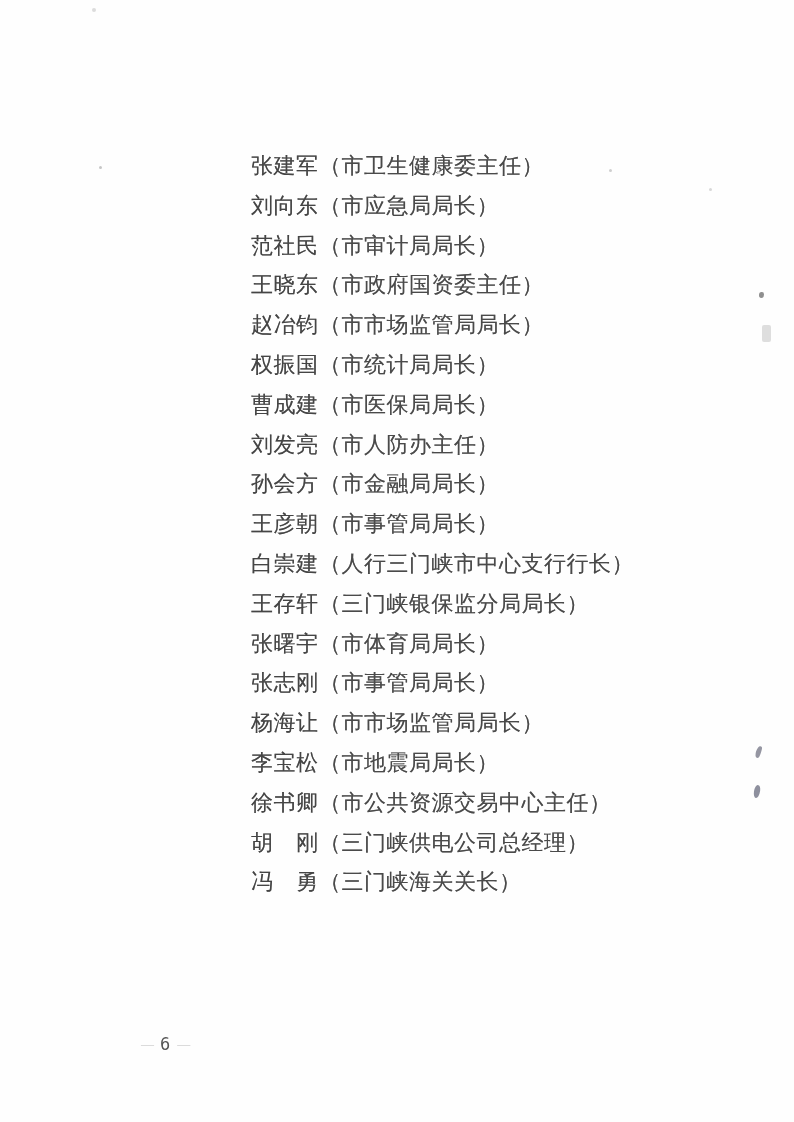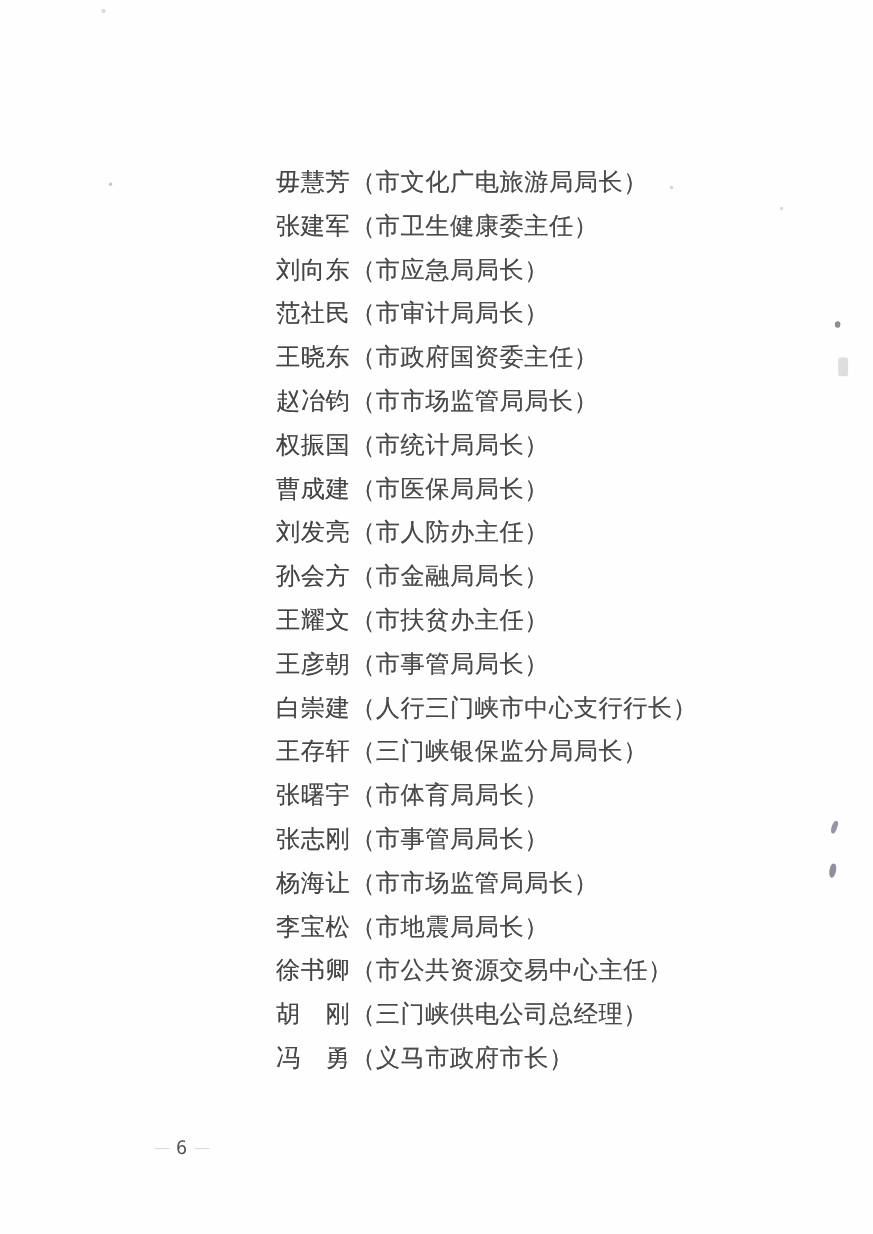--- a/index.html
+++ b/index.html
@@ -70,41 +70,39 @@
   .speck-g { left: 609px; top: 169px; width: 3px; height: 3px; background: #cfcfcf; border-radius: 50%; }
   .speck-h { left: 709px; top: 188px; width: 3px; height: 3px; background: #d8d8d8; border-radius: 50%; }
   .speck-i { left: 92px; top: 8px; width: 4px; height: 4px; background: #dcdcdc; border-radius: 50%; }
 </style>
 </head>
 <body>
 
 <div class="page">
 
   <div class="roster">
-    <div class="row"><span class="name">毋慧芳</span><span class="title">（市文化广电旅游局局长）</span></div>
     <div class="row"><span class="name">张建军</span><span class="title">（市卫生健康委主任）</span></div>
     <div class="row"><span class="name">刘向东</span><span class="title">（市应急局局长）</span></div>
     <div class="row"><span class="name">范社民</span><span class="title">（市审计局局长）</span></div>
     <div class="row"><span class="name">王晓东</span><span class="title">（市政府国资委主任）</span></div>
     <div class="row"><span class="name">赵冶钧</span><span class="title">（市市场监管局局长）</span></div>
     <div class="row"><span class="name">权振国</span><span class="title">（市统计局局长）</span></div>
     <div class="row"><span class="name">曹成建</span><span class="title">（市医保局局长）</span></div>
     <div class="row"><span class="name">刘发亮</span><span class="title">（市人防办主任）</span></div>
     <div class="row"><span class="name">孙会方</span><span class="title">（市金融局局长）</span></div>
-    <div class="row"><span class="name">王耀文</span><span class="title">（市扶贫办主任）</span></div>
     <div class="row"><span class="name">王彦朝</span><span class="title">（市事管局局长）</span></div>
     <div class="row"><span class="name">白崇建</span><span class="title">（人行三门峡市中心支行行长）</span></div>
     <div class="row"><span class="name">王存轩</span><span class="title">（三门峡银保监分局局长）</span></div>
     <div class="row"><span class="name">张曙宇</span><span class="title">（市体育局局长）</span></div>
     <div class="row"><span class="name">张志刚</span><span class="title">（市事管局局长）</span></div>
     <div class="row"><span class="name">杨海让</span><span class="title">（市市场监管局局长）</span></div>
     <div class="row"><span class="name">李宝松</span><span class="title">（市地震局局长）</span></div>
     <div class="row"><span class="name">徐书卿</span><span class="title">（市公共资源交易中心主任）</span></div>
     <div class="row"><span class="name">胡　刚</span><span class="title">（三门峡供电公司总经理）</span></div>
-    <div class="row"><span class="name">冯　勇</span><span class="title">（义马市政府市长）</span></div>
+    <div class="row"><span class="name">冯　勇</span><span class="title">（三门峡海关关长）</span></div>
   </div>
 
   <div class="page-number">
     <span class="dash">—</span><span class="num">6</span><span class="dash">—</span>
   </div>
 
   <div class="speck speck-a"></div>
   <div class="speck speck-b"></div>
   <div class="speck speck-c"></div>
   <div class="speck speck-d"></div>

